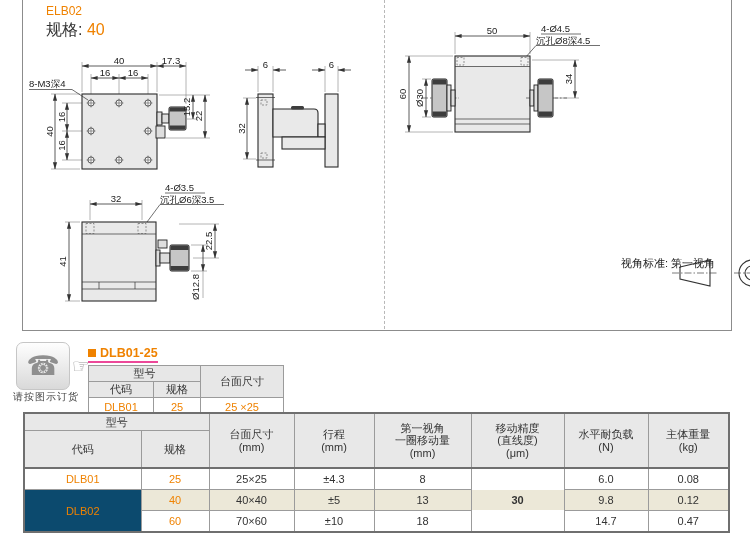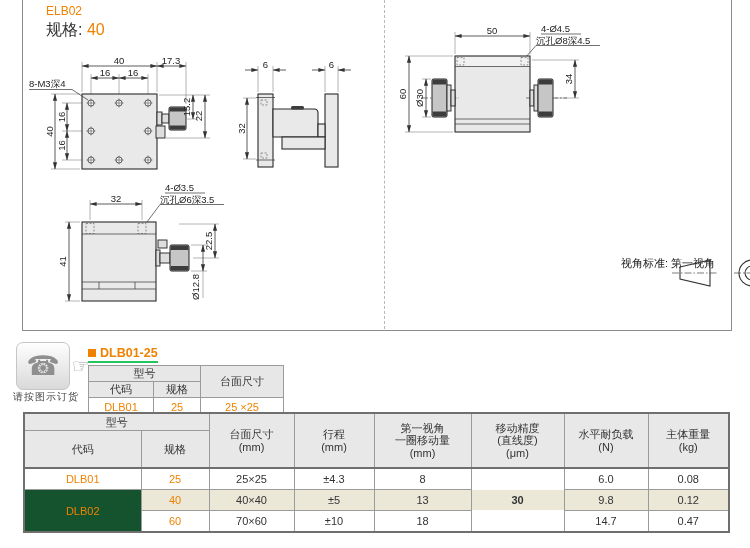--- a/index.html
+++ b/index.html
@@ -38,42 +38,42 @@
   .cl{stroke:#444;stroke-width:.7;stroke-dasharray:7 2 1.5 2;}
   
   .phone-btn{position:absolute;left:16px;top:342px;width:52px;height:46px;border:1px solid #c6c6c6;
     border-radius:7px;background:linear-gradient(180deg,#fefefe,#d9d9d9);
     display:flex;align-items:center;justify-content:center;}
   .phone-btn span{font-size:27px;color:#8f8f8f;line-height:1;}
   .hand{position:absolute;left:72px;top:354px;font-size:20px;color:#999;}
   .order-note{position:absolute;left:13px;top:390px;font-size:10px;color:#444;letter-spacing:1px;}
   .mini{position:absolute;left:88px;top:343px;}
   .mini-title{display:inline-flex;align-items:center;gap:4px;color:#ef8200;font-weight:bold;
-    font-size:12.5px;border-bottom:2px solid #22c55e;padding-bottom:1px;}
+    font-size:12.5px;border-bottom:2px solid #ec4899;padding-bottom:1px;}
   .mini-title .bullet{width:8px;height:8px;background:#ef8200;display:inline-block;}
   .mini-table{border-collapse:collapse;font-size:11px;margin-top:2px;border:1px solid #7d7d7d;border-bottom:2px solid #5d5d5d;}
   .mini-table th,.mini-table td{border:1px solid #9b9b9b;text-align:center;padding:0;font-weight:normal;}
   .mini-table th{background:#e7e7e7;color:#333;}
   .mini-table .gr{height:13px;}
   .mini-table .sr th{height:15px;}
   .mini-table td{height:17px;background:#fff;}
   .c-code{width:64px;} .c-spec{width:46px;} .c-size{width:82px;}
   .org{color:#ef8200;font-weight:bold;margin-top:6px;}
   
   .big{position:absolute;left:23px;top:412px;border-collapse:collapse;table-layout:fixed;width:706px;
     font-size:11px;color:#333;border:2px solid #6f6f6f;}
   .big th,.big td{border:1px solid #9b9b9b;text-align:center;padding:0;font-weight:normal;}
   .big thead th{background:#e8e8e8;}
   .big thead th.sp,.big thead tr.h2 th{border-bottom:2px solid #6f6f6f;}
   .big tr.h1 th{height:16px;}
   .big tr.h2 th{height:36px;}
   .big thead div{line-height:12.5px;}
   .big tbody td{height:20px;background:#fff;}
   .big tr.hl td{background:#ece8d8;}
-  .big tr.hl td.merged{background:#14532d;}
+  .big tr.hl td.merged{background:#0c4a6e;}
   .big td.prec{background:linear-gradient(180deg,#fff 0 33.3%,#ece8d8 33.3% 66.6%,#fff 66.6% 100%);font-weight:bold;}
 </style>
 </head>
 <body>
 
 <svg width="0" height="0" style="position:absolute">
   <defs>
     <marker id="arr" viewBox="0 0 10 8" markerWidth="9" markerHeight="7" refX="9.5" refY="4" orient="auto-start-reverse">
       <path d="M0,1 L10,4 L0,7 Z" fill="#333"></path>
     </marker>

